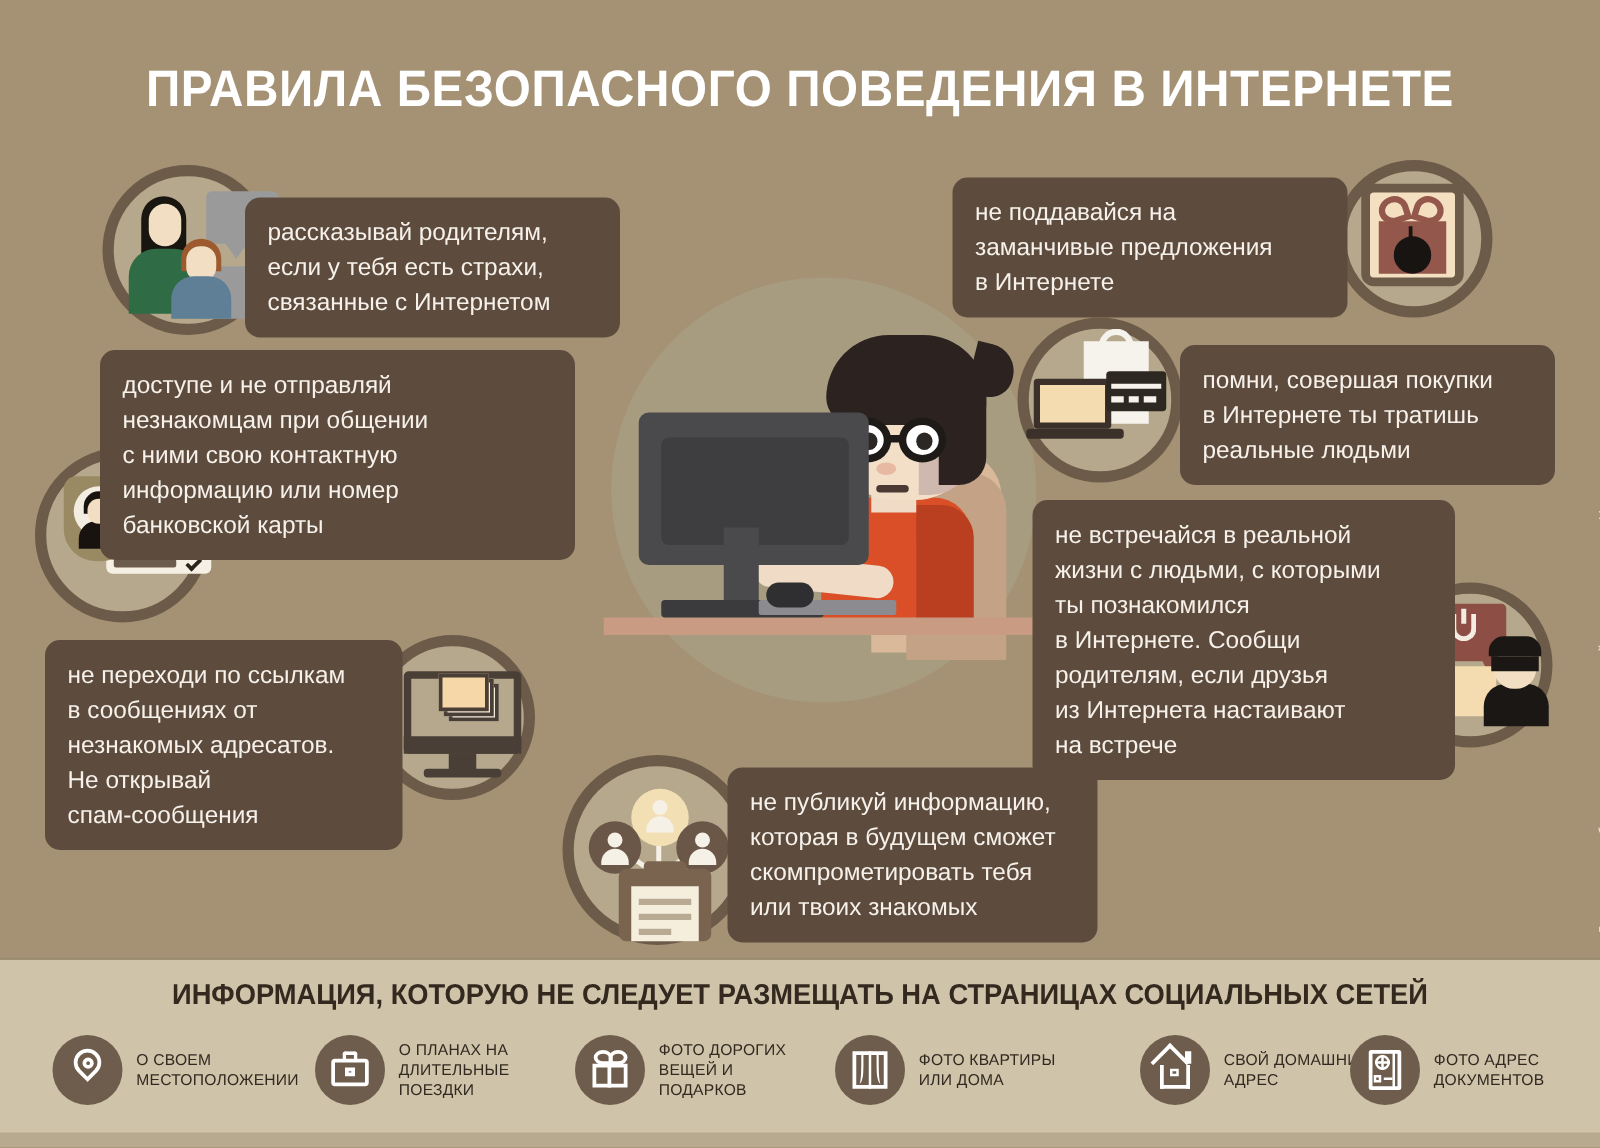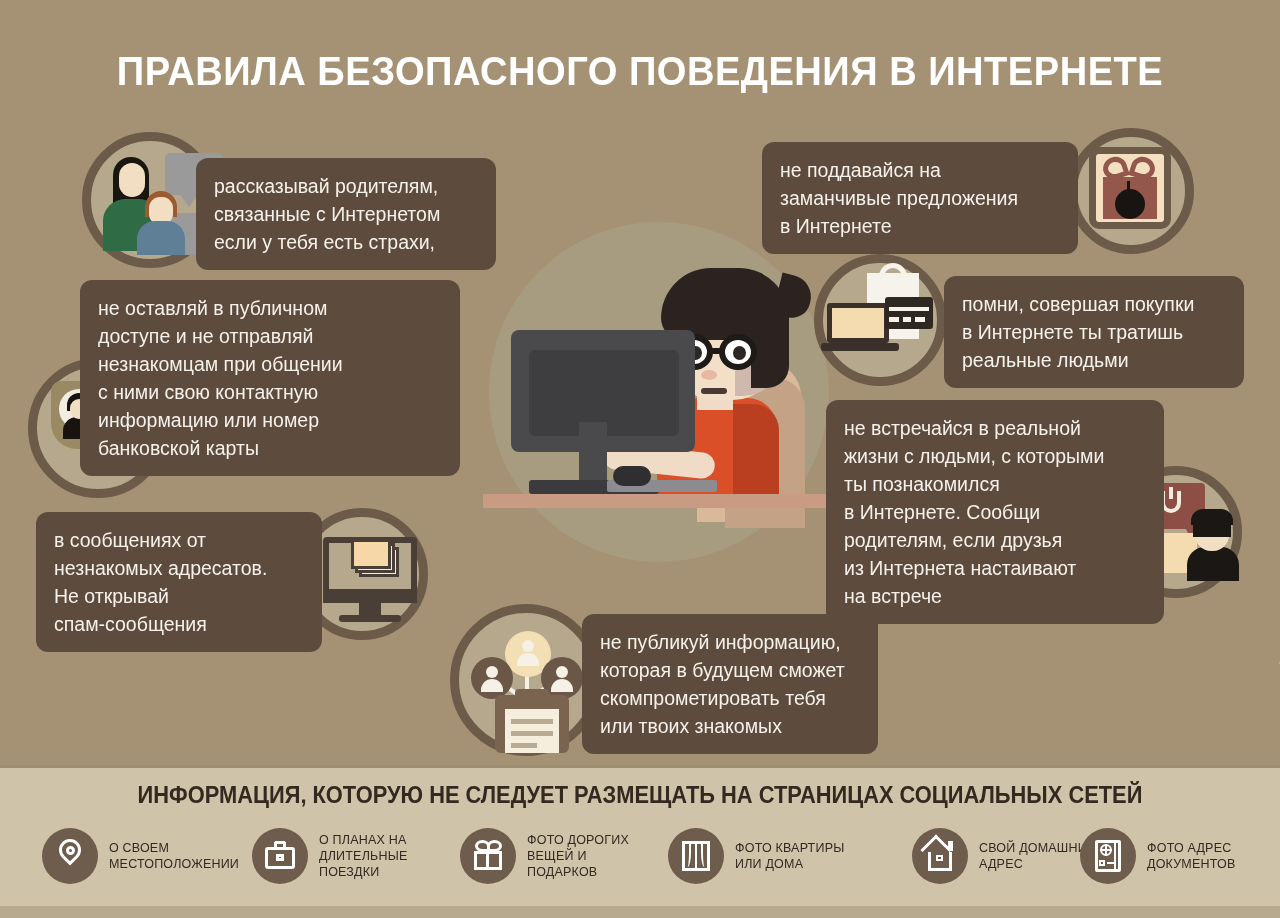--- a/index.html
+++ b/index.html
@@ -410,58 +410,58 @@
     <div class="i-abs fam-laptop"></div>
     <div class="i-abs fam-mom-hair"></div>
     <div class="i-abs fam-mom-face"></div>
     <div class="i-abs fam-mom-body"></div>
     <div class="i-abs fam-kid-hair"></div>
     <div class="i-abs fam-kid-face"></div>
     <div class="i-abs fam-kid-body"></div>
   </div>
   <div class="card" style="left:196px; top:158px; width:300px;">
     <span class="ln">рассказывай родителям,</span>
+    <span class="ln">если у тебя есть страхи,</span>
     <span class="ln">связанные с Интернетом</span>
-    <span class="ln">если у тебя есть страхи,</span>
   </div>
 
   <div class="badge" style="left:28px; top:358px; width:140px; height:140px;">
     <div class="i-abs id-card"></div>
     <div class="i-abs id-line" style="top:40px; width:68px;"></div>
     <div class="i-abs id-line" style="top:56px; width:50px;"></div>
     <div class="i-abs id-line" style="top:68px; width:50px;"></div>
     <div class="i-abs id-line" style="top:80px; width:50px;"></div>
     <div class="id-tick" style="top:52px;"></div>
     <div class="id-tick" style="top:66px;"></div>
     <div class="id-tick" style="top:80px;"></div>
     <div class="i-abs id-shield"></div>
     <div class="i-abs id-av-circ"></div>
     <div class="i-abs id-av-body"></div>
     <div class="i-abs id-av-hair"></div>
     <div class="i-abs id-av-face"></div>
   </div>
   <div class="card indent-block" style="left:80px; top:280px; width:380px;">
-    <span class="ln">не оставляй в публичном</span>
     <span class="ln">доступе и не отправляй</span>
     <span class="ln ind">незнакомцам при общении</span>
     <span class="ln ind">с ними свою  контактную</span>
     <span class="ln ind">информацию или номер</span>
     <span class="ln ind">банковской карты</span>
   </div>
 
   <div class="badge" style="left:296px; top:508px; width:132px; height:132px;">
     <div class="i-abs mon-frame"></div>
     <div class="i-abs mon-pg" style="left:54px; top:30px; width:40px; height:30px;"></div>
     <div class="i-abs mon-pg" style="left:50px; top:26px; width:40px; height:30px;"></div>
     <div class="i-abs mon-pg" style="left:46px; top:22px; width:40px; height:30px; background:#f6d8a8;"></div>
     <div class="i-abs mon-bar"></div>
     <div class="i-abs mon-neck"></div>
     <div class="i-abs mon-foot"></div>
   </div>
   <div class="card" style="left:36px; top:512px; width:286px;">
+    <span class="ln">не переходи по ссылкам</span>
     <span class="ln">в сообщениях от</span>
     <span class="ln">незнакомых адресатов.</span>
     <span class="ln">Не открывай</span>
     <span class="ln">спам-сообщения</span>
   </div>
 
   <div class="badge" style="left:1068px; top:128px; width:126px; height:126px;">
     <div class="i-abs gb-frame"></div>
     <div class="i-abs gb-box"></div>
     <div class="i-abs gb-loopL"></div>

